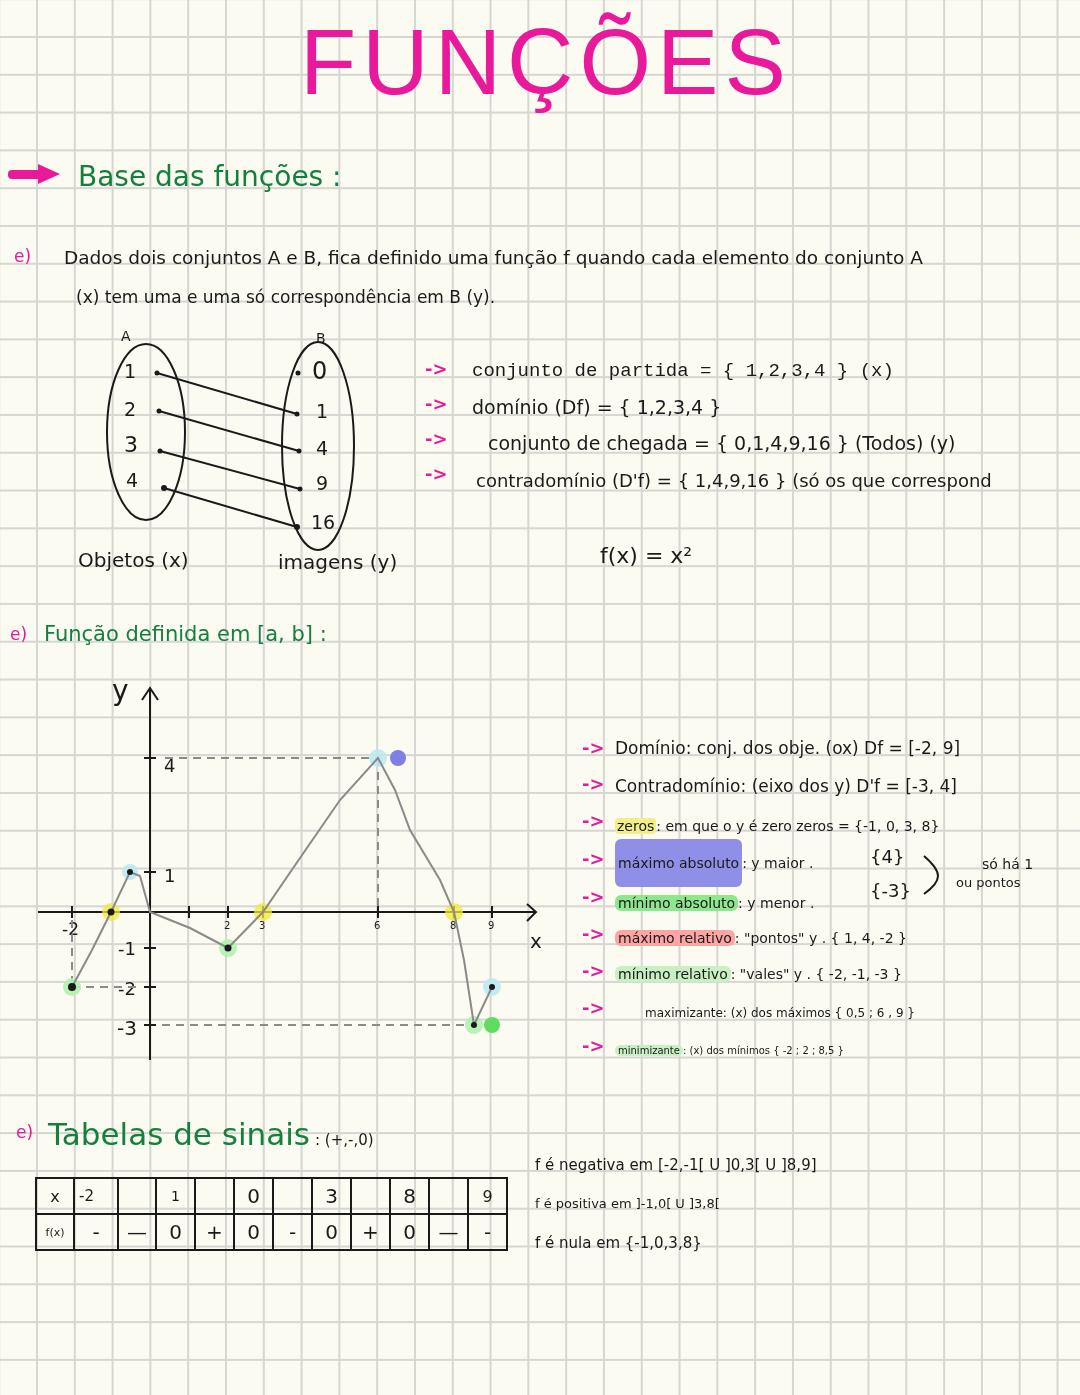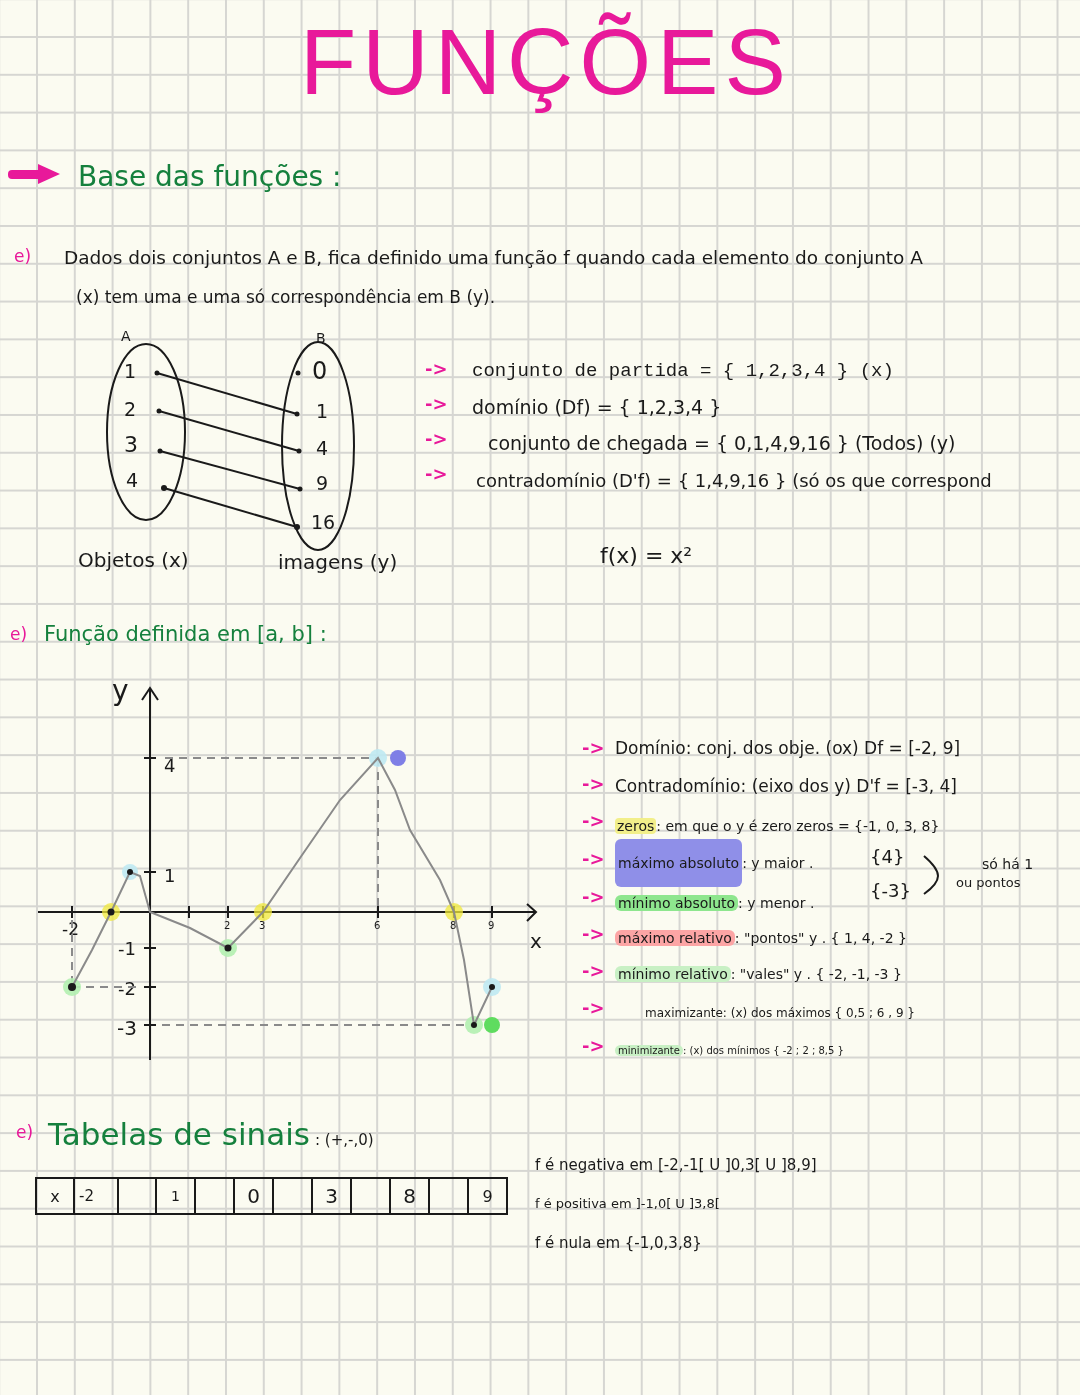--- a/index.html
+++ b/index.html
@@ -250,18 +250,32 @@
     <td style="width:37px;font-size:14px;">1</td>
     <td style="width:37px;"></td>
     <td style="width:37px;">0</td>
     <td style="width:37px;"></td>
     <td style="width:37px;">3</td>
     <td style="width:37px;"></td>
     <td style="width:37px;">8</td>
     <td style="width:37px;"></td>
     <td style="width:37px;font-size:16px;">9</td>
   </tr>
+  <tr>
+    <td style="font-size:11px;">f(x)</td>
+    <td>-</td>
+    <td>—</td>
+    <td>0</td>
+    <td>+</td>
+    <td>0</td>
+    <td>-</td>
+    <td>0</td>
+    <td>+</td>
+    <td>0</td>
+    <td>—</td>
+    <td>-</td>
+  </tr>
 </tbody>
   </table>
 
 <div class="abs" style="left:535px; top:1156px; font-size:15px;">f é negativa em [-2,-1[ U ]0,3[ U ]8,9]</div>
 <div class="abs" style="left:535px; top:1196px; font-size:13px;">f é positiva em ]-1,0[ U ]3,8[</div>
 <div class="abs" style="left:535px; top:1234px; font-size:15px;">f é nula em {-1,0,3,8}</div>
 
 </body></html>

